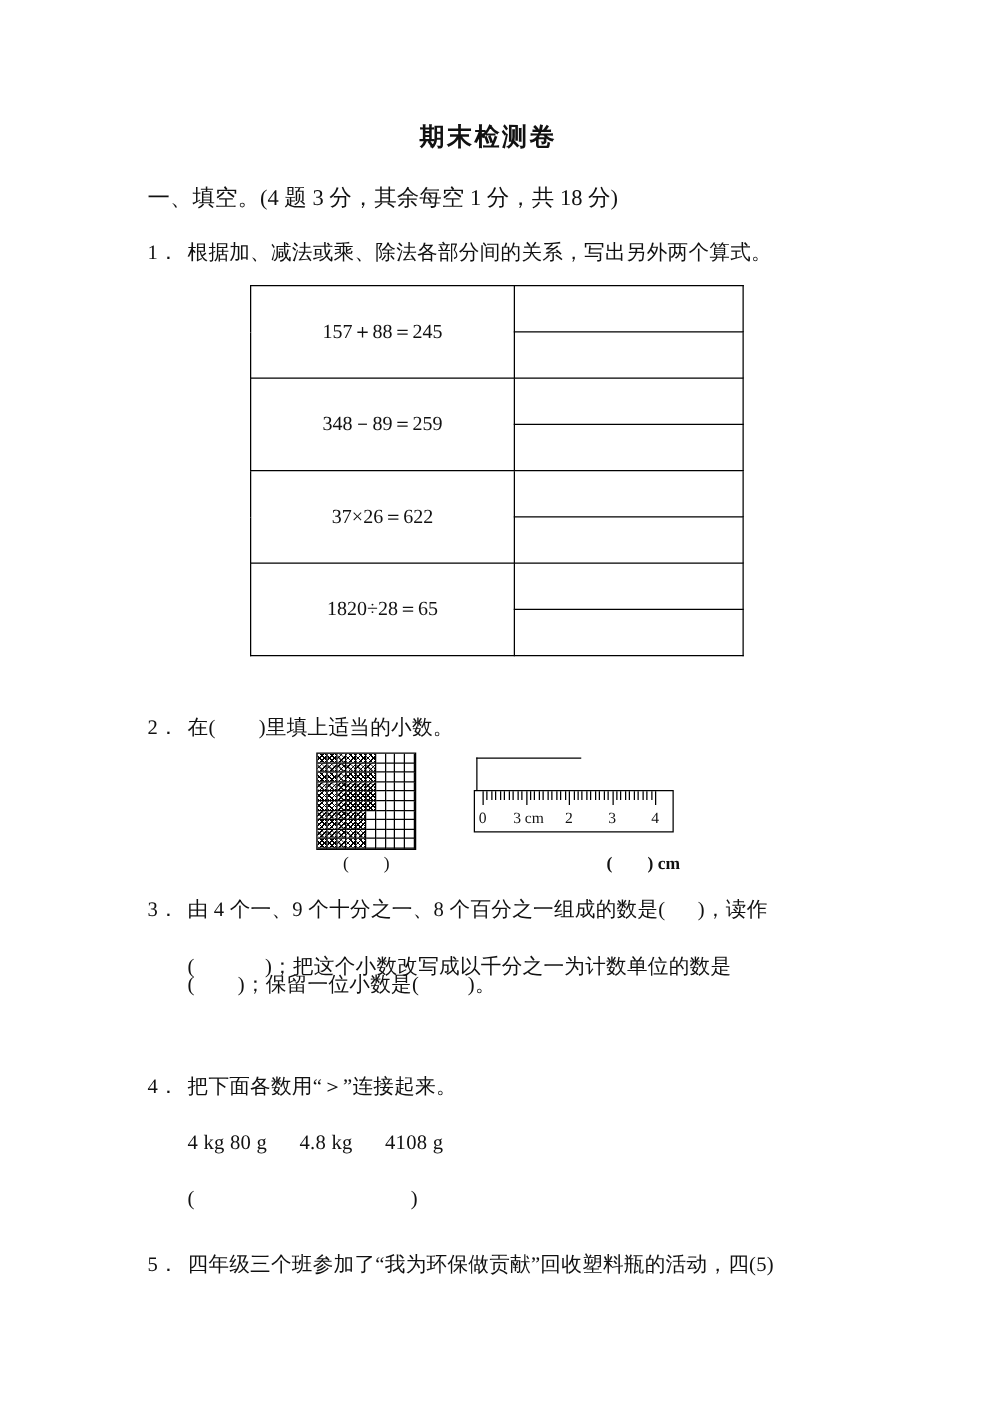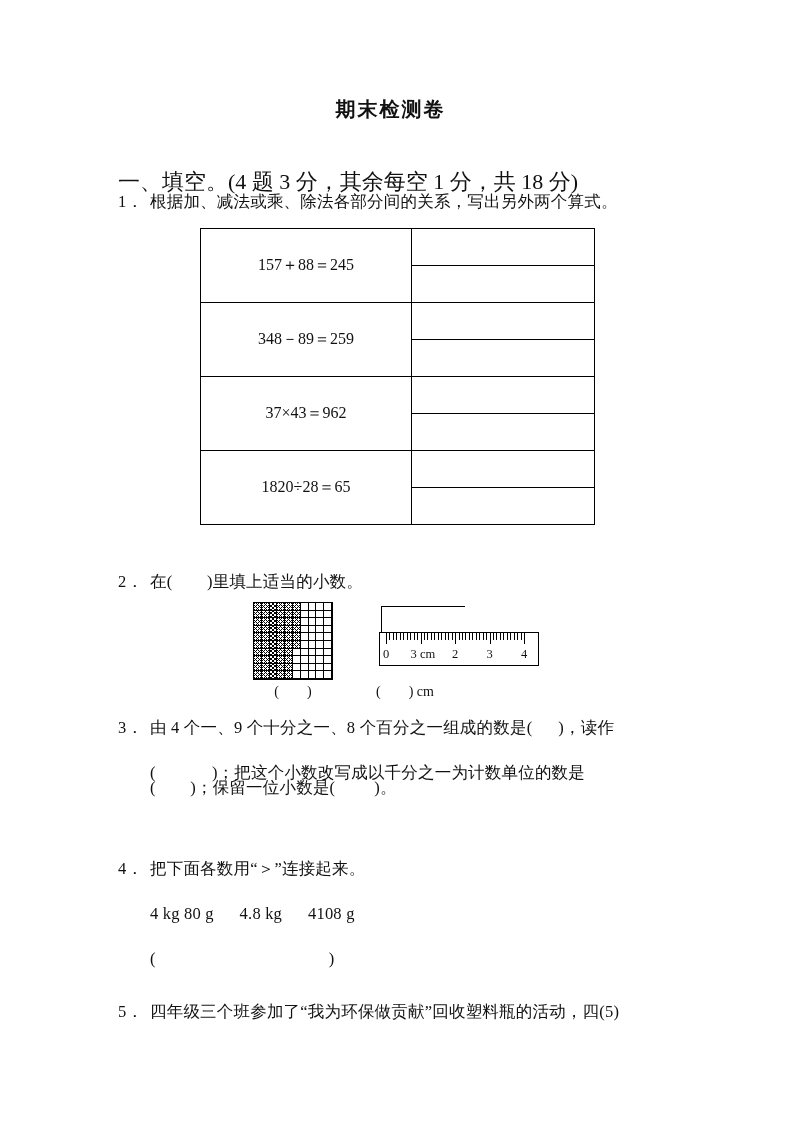--- a/index.html
+++ b/index.html
@@ -42,23 +42,22 @@
     position: absolute;
     font-size: 16.5px;
     line-height: 1.5;
     white-space: pre;
     letter-spacing: 0.2px;
   }
   .secthead {
     position: absolute;
     left: 118px;
     top: 146px;
-    font-size: 22px;
+    font-size: 18px;
     white-space: pre;
-    margin-top: 21px;
   }
 
   
   .q1-table {
     position: absolute;
     left: 200px;
     top: 228px;
     width: 392px;
     border-collapse: collapse;
     table-layout: fixed;
@@ -163,23 +162,24 @@
     top: 14px;
     font-size: 12.5px;
     font-family: "Liberation Serif", "DejaVu Serif", serif;
     white-space: pre;
   }
   .ruler-caption {
     position: absolute;
     left: 258px;
     top: 84px;
     width: 168px;
-    text-align: left;
+    text-align: right;
     font-size: 14px;
     white-space: pre;
+    font-weight: bold;
   }
 </style>
 </head>
 <body>
 
 <div class="page">
 
   <div class="paper-title">期末检测卷</div>
 
   <div class="secthead">一、填空。(4 题 3 分，其余每空 1 分，共 18 分)</div>
@@ -199,21 +199,21 @@
 
       <tr>
         <td class="eq" rowspan="2">348－89＝259</td>
         <td class="blank"></td>
       </tr>
       <tr>
         <td class="blank"></td>
       </tr>
 
       <tr>
-        <td class="eq" rowspan="2">37×43＝962</td>
+        <td class="eq" rowspan="2">37×26＝622</td>
         <td class="blank"></td>
       </tr>
       <tr>
         <td class="blank"></td>
       </tr>
 
       <tr>
         <td class="eq" rowspan="2">1820÷28＝65</td>
         <td class="blank"></td>
       </tr>

